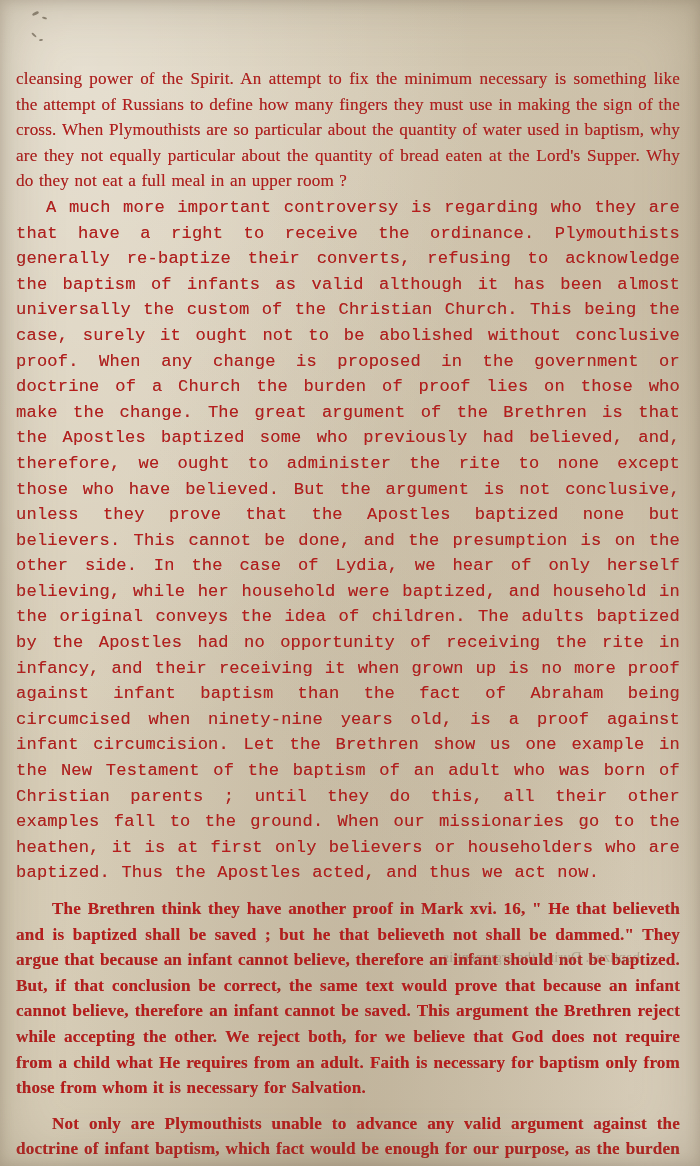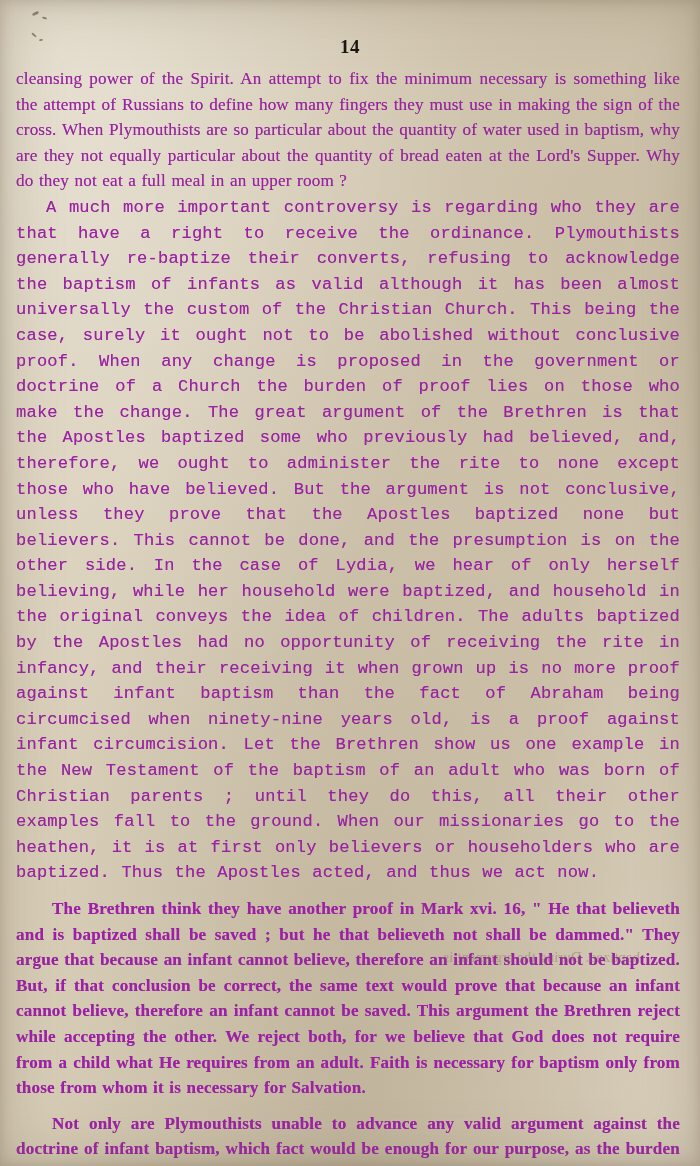--- a/index.html
+++ b/index.html
@@ -58,21 +58,21 @@
     width: 668px;
   }
   p {
     margin: 0 4px 0 0;
     font-size: 17.1px;
     line-height: 25.6px;
     text-align: justify;
     text-justify: inter-word;
     letter-spacing: 0.18px;
     word-spacing: 1.0px;
-    color: #a21caf;
+    color: #b91c1c;
     text-shadow: 0 0 0.6px rgba(40,30,20,0.45);
   }
   p + p {
     margin-top: 1px;
   }
   .indent {
     text-indent: 30px;
     font-family: Liberation Mono, monospace;
   }
   .indent-lg {
@@ -123,21 +123,20 @@
 
 <div class="corner-marks">
   <i class="m1"></i>
     <i class="m2"></i>
     <i class="m3"></i>
     <i class="m4"></i>
 </div>
 
 <div class="content">
 
-  <div class="page-number">14</div>
 
   <div class="body-text">
     <p class="first">cleansing power of the Spirit.    An attempt to fix the minimum necessary is something like the attempt of Russians to define how many fingers they must use in making the sign of the cross.    When Plymouthists are so particular about the quantity of water used in baptism, why are they not equally particular about the quantity of bread eaten at the Lord's Supper.   Why do they not eat a full meal in an upper room ?</p>
     <p class="indent">A much more important controversy is regarding who they are that have a right to receive the ordinance.    Plymouthists generally re-baptize their converts, refusing to acknowledge the baptism of infants as valid  although it has been almost universally the custom of the Christian Church.    This being the case, surely it ought not to be abolished without conclusive proof.    When any change is proposed in the government or doctrine of a Church  the burden of proof lies on those who make the change.    The great argument of the Brethren is that the Apostles baptized some who previously had believed, and, therefore, we ought to administer the rite to none except those who have believed.    But the argument is not conclusive, unless they prove that the Apostles baptized none but believers.   This cannot be done, and the presumption is on the other side.   In the case of Lydia, we hear of only herself believing, while her household were baptized, and household in the original conveys the idea of children.   The adults baptized by the Apostles had no opportunity of receiving the rite in infancy, and their receiving it when grown up is no more proof against infant baptism than the fact of Abraham being circumcised when ninety-nine years old, is a proof against infant circumcision.   Let the Brethren show us one example in the New Testament of the baptism of an adult who was born of Christian parents ; until they do this, all their other examples fall to the ground.   When our missionaries go to the heathen, it is at first only believers or householders who are baptized. Thus the Apostles acted, and thus we act now.</p>
     <p class="indent-lg gap">The Brethren think they have another proof in Mark xvi. 16, " He that believeth and is baptized shall be saved ; but he that believeth not shall be dammed."   They argue that because an infant cannot believe, therefore an infant should not be baptized.   But, if that conclusion be correct,  the same text would prove that because an infant cannot believe, therefore an infant cannot be saved.   This argument the Brethren reject while accepting the other.   We reject both, for we believe that God does not require from a child what He requires from an adult.   Faith is necessary for baptism only from those from whom it is necessary for Salvation.</p>
     <p class="indent-lg gap">Not only are Plymouthists unable to advance any valid argument against the doctrine of infant baptism, which fact would be enough for our purpose, as the burden of proof lies on those who would change the custom, but we ca n advance positive proof in its favour.   We read in Gen. xvii. that God  established  an  everlasting  Covenant  with Abraham.   The sign and seal of it was circumcision, and children were circumcised when eight days old.   God declared this Covenant would</p>
   </div>
 
   <div class="showthrough">baptized.   During  the  argument  is</div>
 </div>

